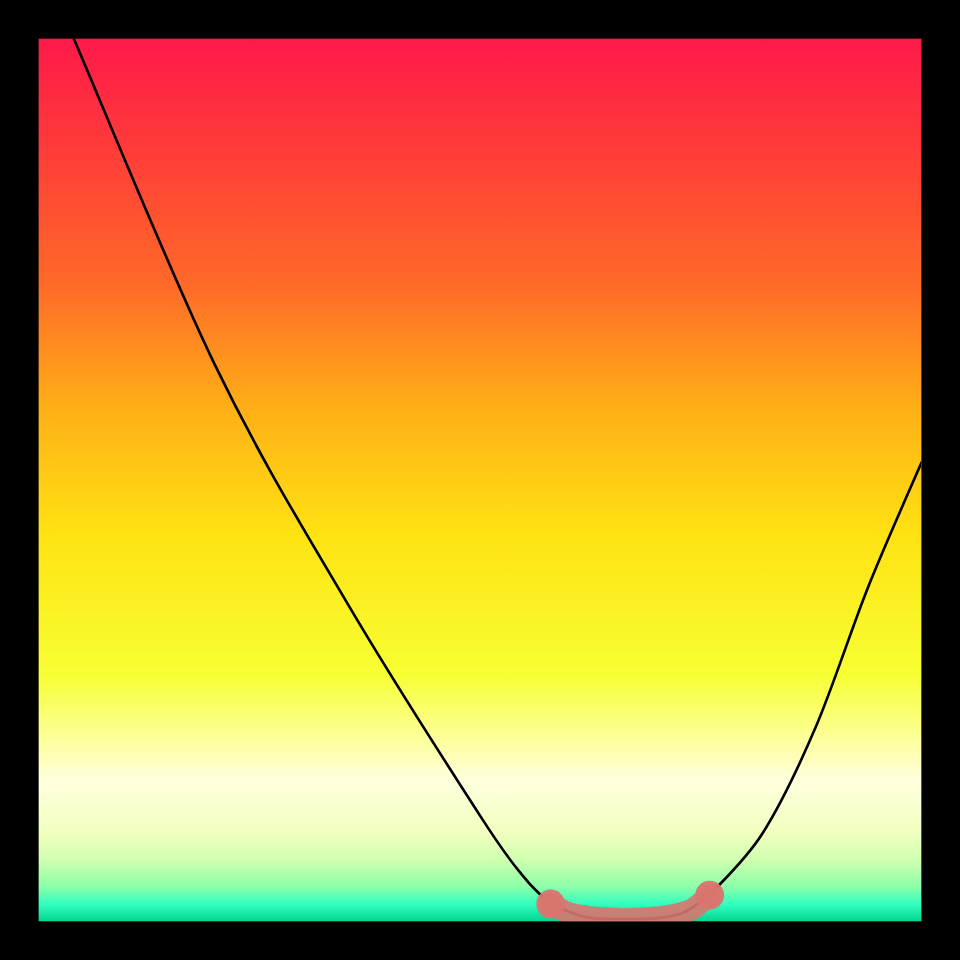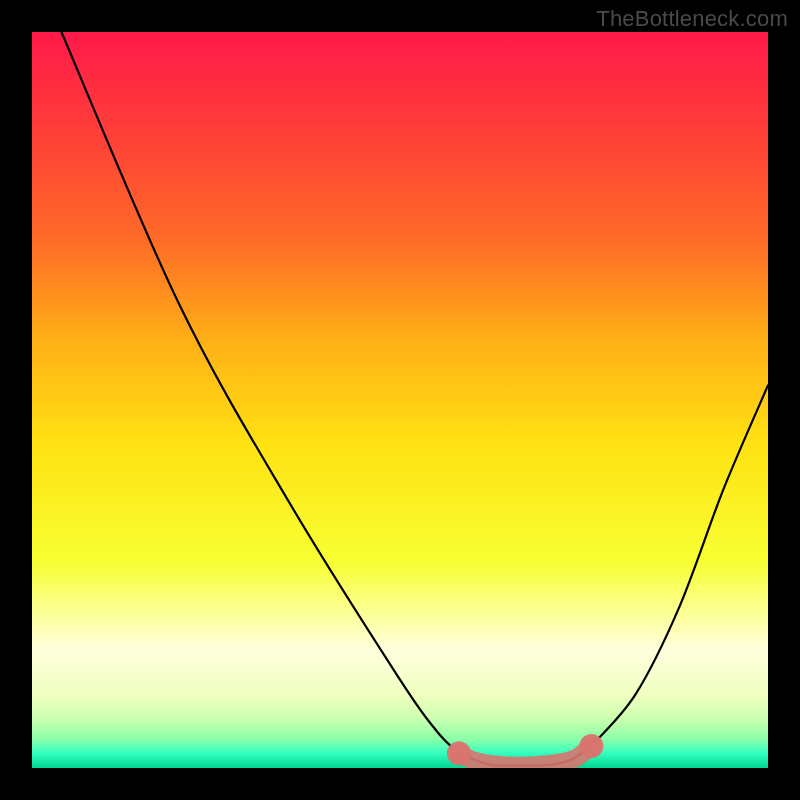--- a/index.html
+++ b/index.html
@@ -54,21 +54,20 @@
     color: #4a4a4a;
     font-size: 22px;
     font-weight: 500;
     letter-spacing: 0.2px;
   }
 </style>
 </head>
 <body>
 
 <div class="frame">
-  <div class="watermark">TheBottleneck.com</div>
 
   <div class="plot-area">
     <div class="gradient-bg"></div>
 
     <svg class="curve-layer" viewBox="0 0 736 736" preserveAspectRatio="none">
       <path d="M 29.4 0.0 C 49.1 45.4, 109.2 193.8, 147.2 272.3 C 185.2 350.8, 220.8 408.5, 257.6 471.0 C 294.4 533.6, 343.5 609.7, 368.0 647.7 C 392.5 685.7, 395.0 686.9, 404.8 699.2 C 414.6 711.5, 423.2 717.6, 426.9 721.3 C 430.6 725.0, 422.0 719.4, 426.9 721.3 C 431.8 723.1, 446.5 730.2, 456.3 732.3 C 466.1 734.4, 475.9 733.7, 485.8 733.8 C 495.6 733.9, 506.6 733.9, 515.2 733.1 C 523.8 732.2, 529.9 731.8, 537.3 728.6 C 544.6 725.5, 555.7 716.4, 559.4 713.9 C 563.0 711.5, 552.0 722.5, 559.4 713.9 C 566.7 705.3, 588.8 685.7, 603.5 662.4 C 618.2 639.1, 633.0 608.4, 647.7 574.1 C 662.4 539.7, 677.1 493.1, 691.8 456.3 C 706.6 419.5, 728.6 370.5, 736.0 353.3" fill="none" stroke="#000000" stroke-width="2.2" stroke-linecap="round"></path>
     </svg>
 
     <svg class="dots-layer" viewBox="0 0 736 736" preserveAspectRatio="none">
     <path d="M 426.9 721.3 C 429.3 722.5, 436.7 726.9, 441.6 728.6 C 446.5 730.4, 451.4 730.8, 456.3 731.6 C 461.2 732.3, 466.1 732.7, 471.0 733.1 C 475.9 733.4, 480.9 733.7, 485.8 733.8 C 490.7 733.9, 495.6 733.7, 500.5 733.4 C 505.4 733.2, 510.3 732.9, 515.2 732.3 C 520.1 731.8, 525.0 731.2, 529.9 730.1 C 534.8 729.0, 539.7 728.4, 544.6 725.7 C 549.5 723.0, 556.9 715.9, 559.4 713.9" fill="none" stroke="#d9746f" stroke-width="18" stroke-linecap="round" stroke-linejoin="round" opacity="0.9"></path>

